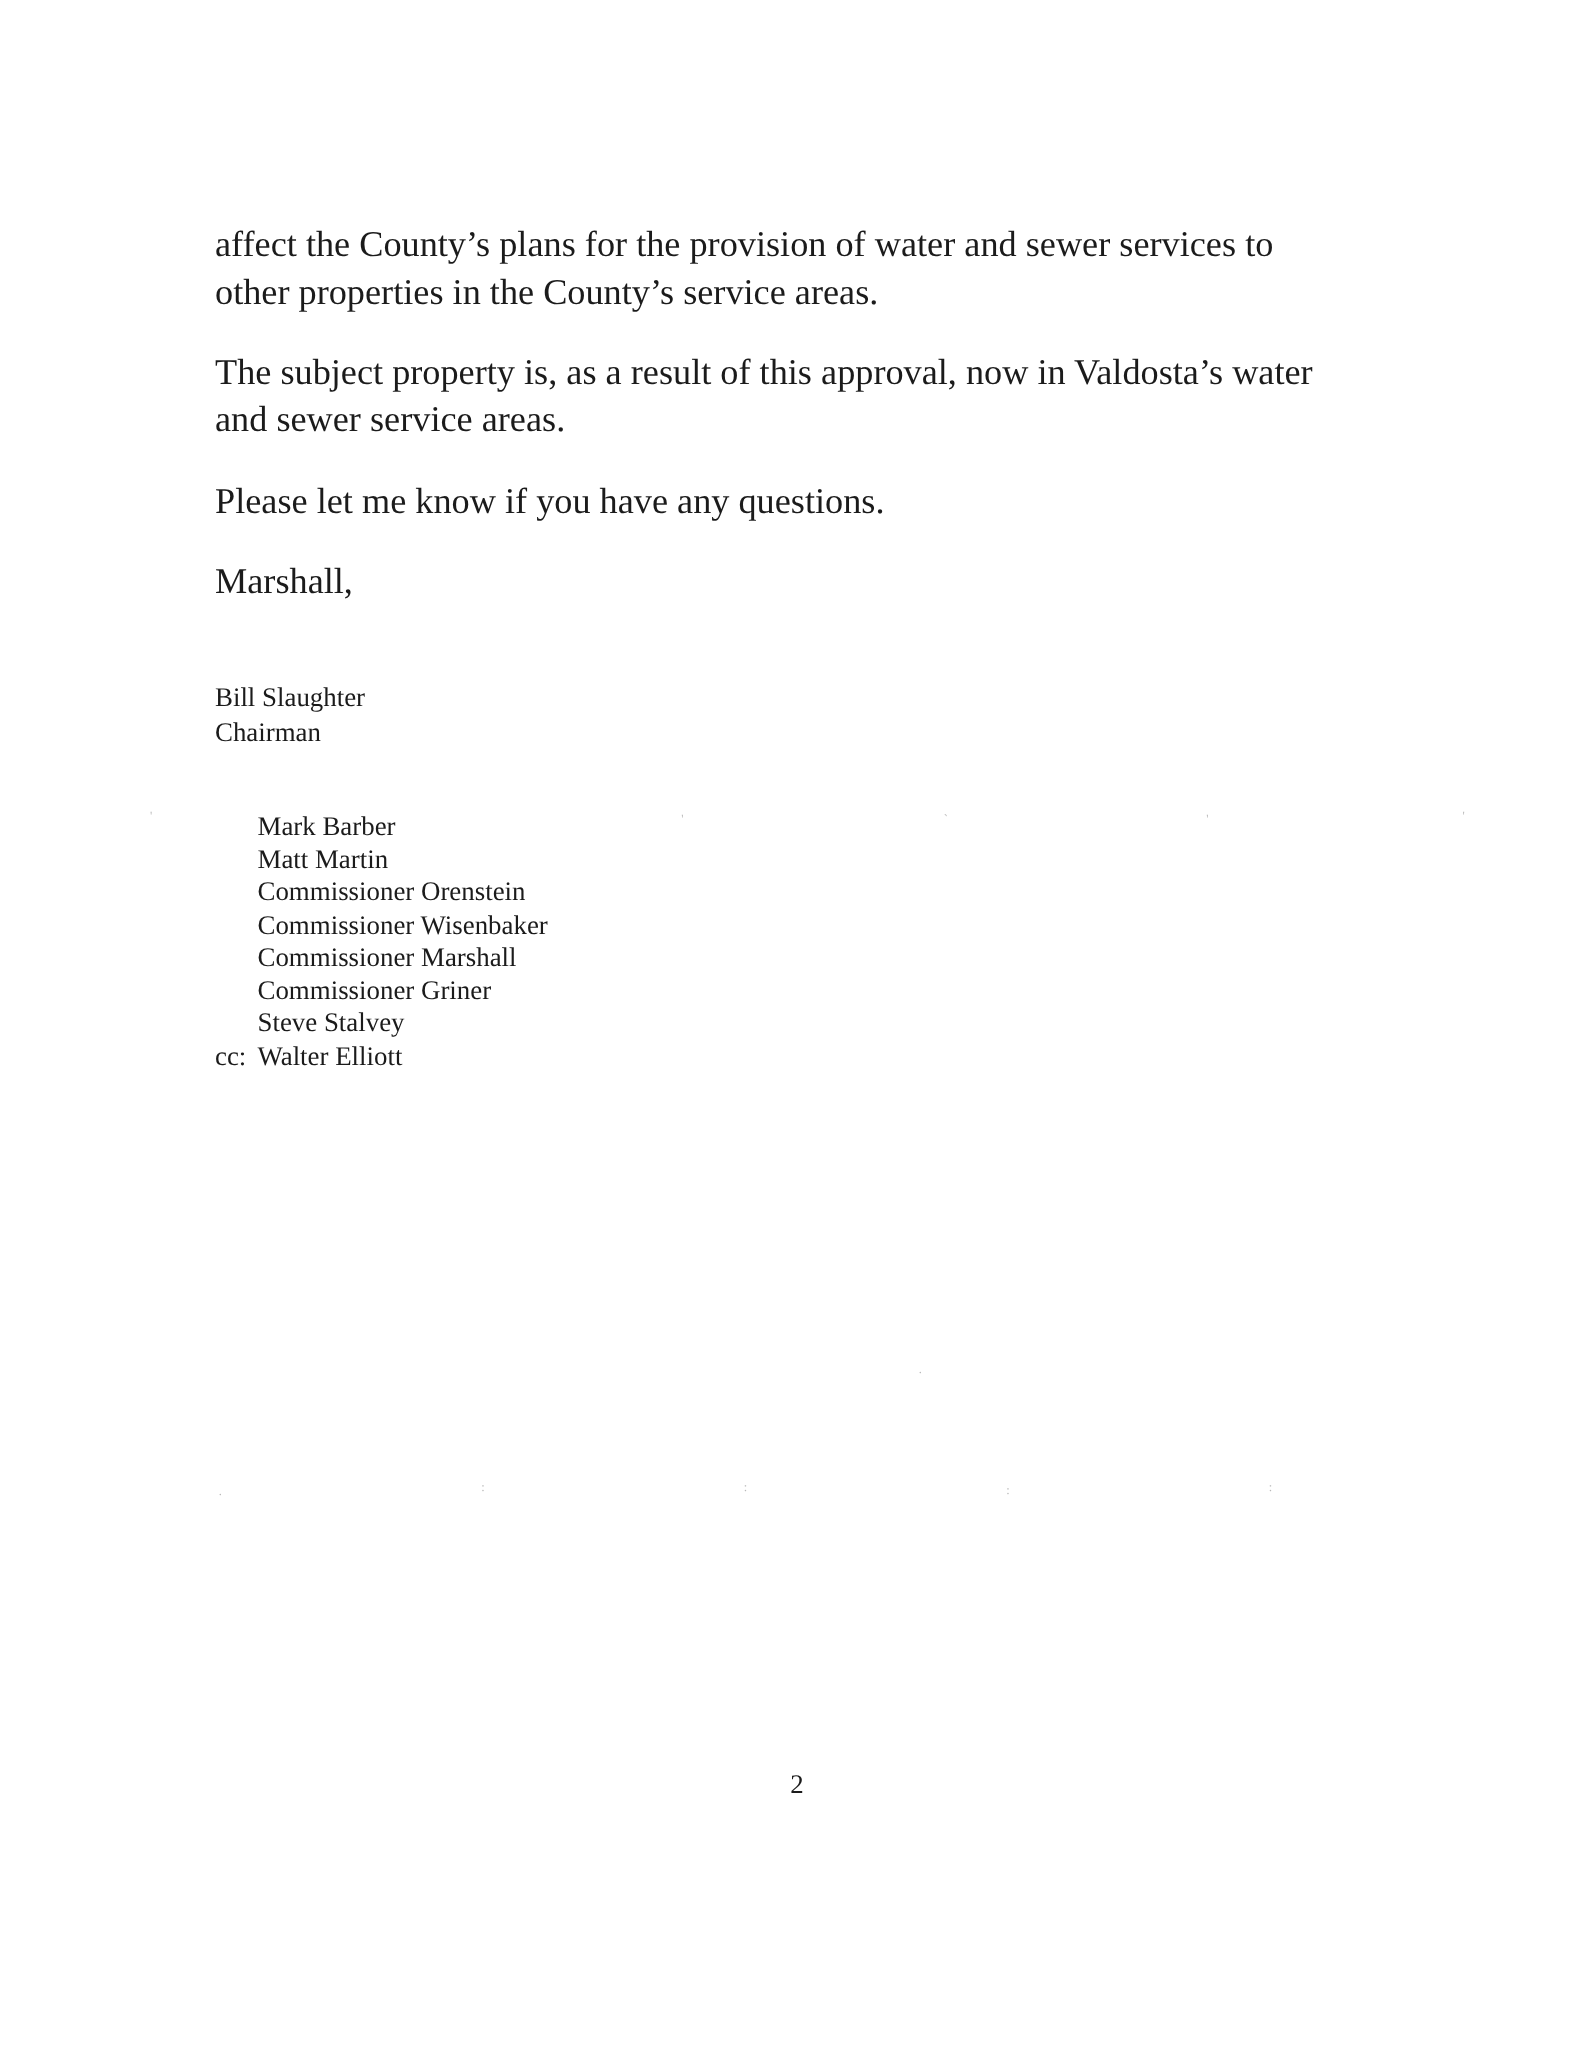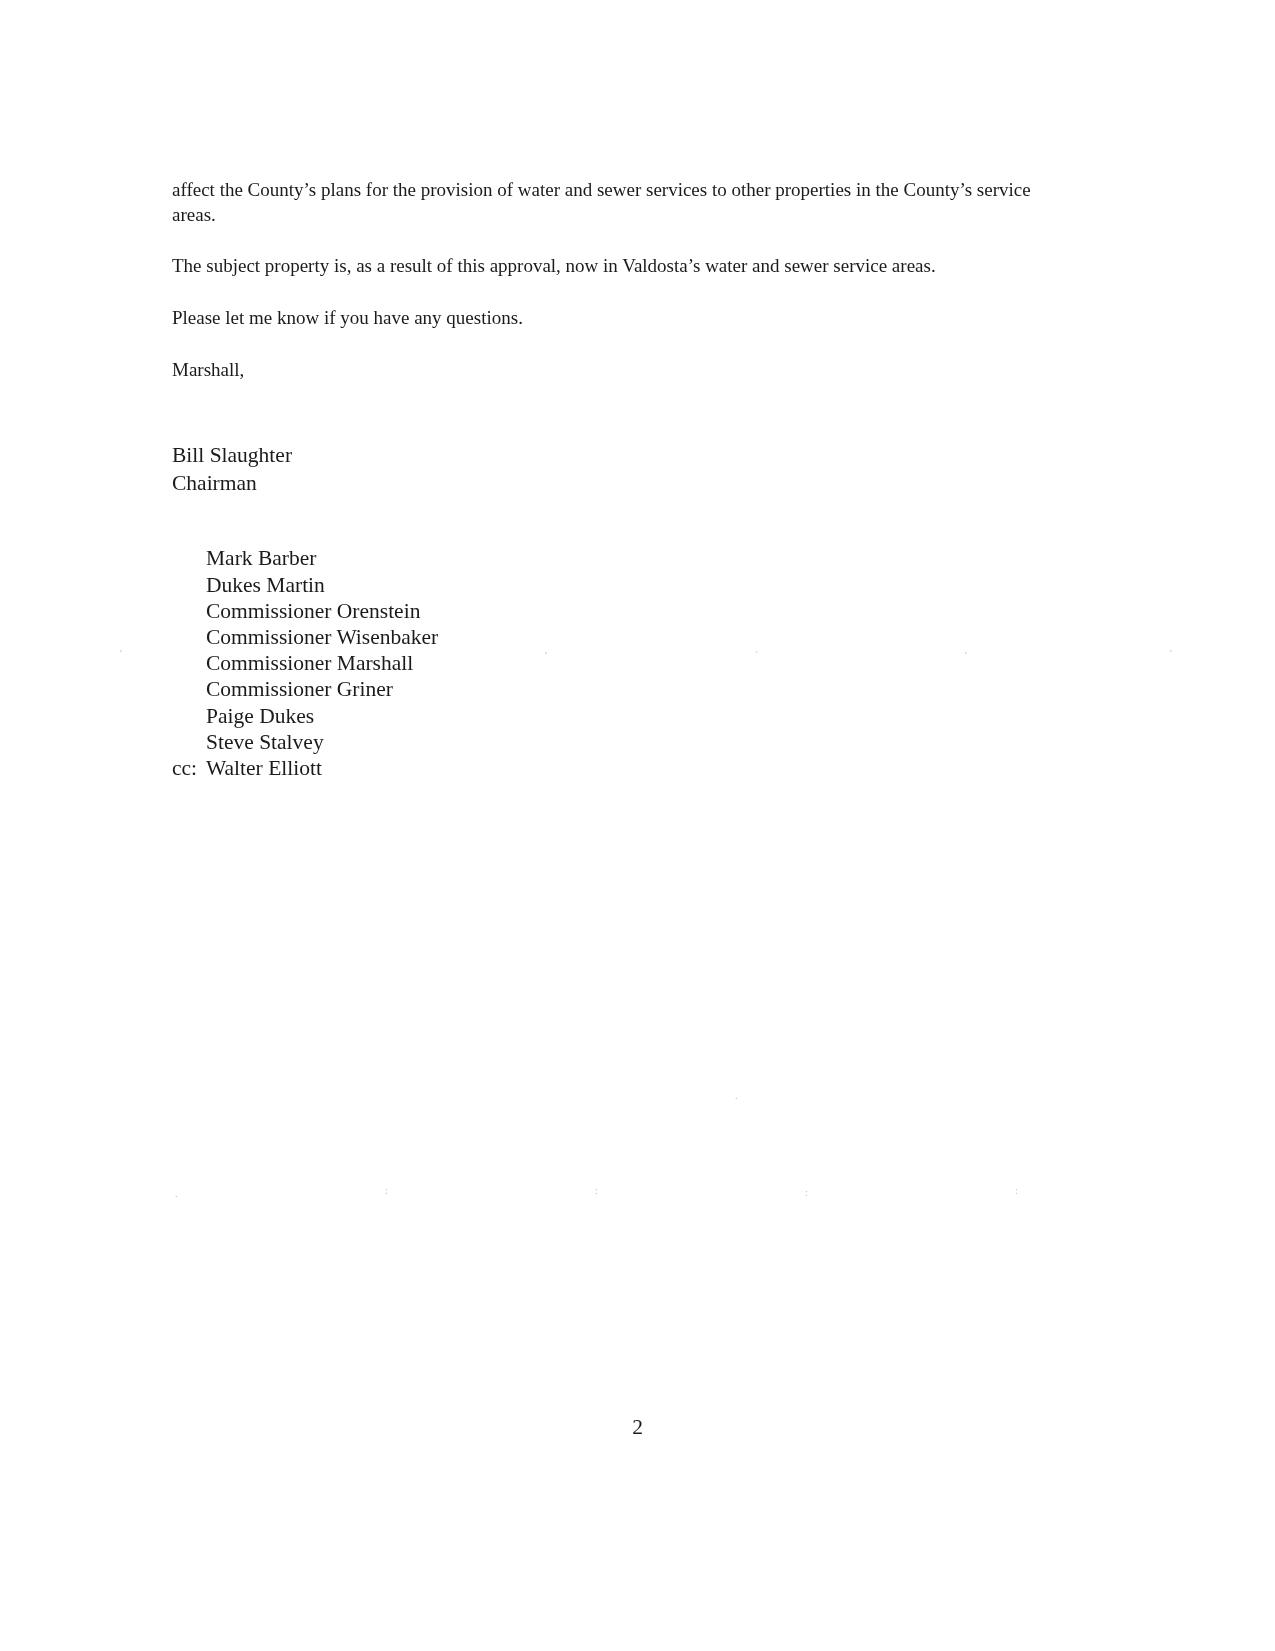--- a/index.html
+++ b/index.html
@@ -17,21 +17,21 @@
     overflow: hidden;
   }
   .content {
     position: absolute;
     top: 178px;
     left: 172px;
     width: 895px;
   }
   .content p {
     margin: 0 0 27px 0;
-    font-size: 19px;
+    font-size: 29px;
     line-height: 1.3;
   }
   .closing {
     margin-bottom: 0 !important;
   }
   .signature {
     margin-top: 60px;
     font-size: 21.5px;
     line-height: 1.3;
   }
@@ -79,26 +79,25 @@
 
     <div class="signature">
       <div>Bill Slaughter</div>
       <div>Chairman</div>
     </div>
 
     <div class="cc-block">
       <span class="cc-label">cc:</span>
       <div class="cc-names">
         <div>Mark Barber</div>
-        <div>Dukes Martin</div>
+        <div>Matt Martin</div>
         <div>Commissioner Orenstein</div>
         <div>Commissioner Wisenbaker</div>
         <div>Commissioner Marshall</div>
         <div>Commissioner Griner</div>
-        <div>Paige Dukes</div>
         <div>Steve Stalvey</div>
         <div>Walter Elliott</div>
       </div>
     </div>
 
   </div>
 
   <div class="page-number">2</div>
 
   <span class="speck" style="left:120px; top:648px;">'</span>

